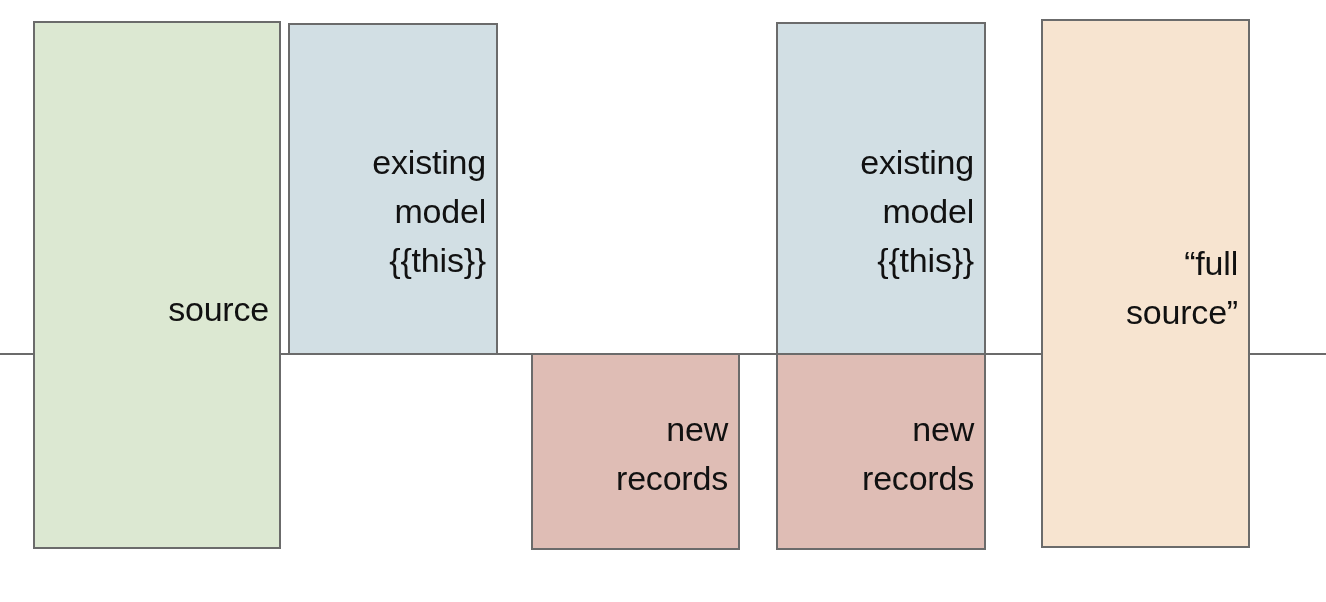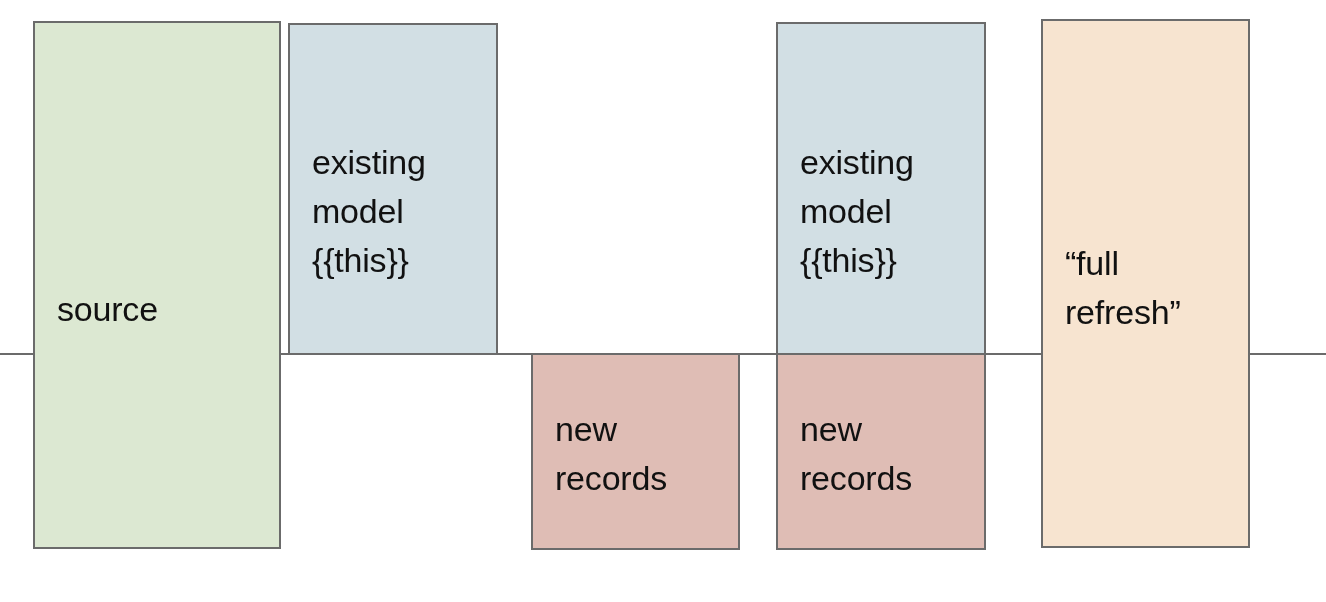--- a/index.html
+++ b/index.html
@@ -40,21 +40,21 @@
   }
   .block .label {
     position: absolute;
     left: 22px;
     right: 10px;
     font-size: 34px;
     line-height: 49px;
     color: #111111;
     letter-spacing: -0.2px;
     white-space: pre-line;
-    text-align: left;
+    text-align: right;
   }
 
   
   #block-source {
     left: 33px;  top: 21px;  width: 248px;  height: 528px;
     background: #dce8d2;
   }
   #block-source .label { top: 262px; }
 
   #block-existing-model-1 {
@@ -115,16 +115,16 @@
 {{this}}</div>
   </div>
 
   <div class="block" id="block-new-records-2">
     <div class="label">new
 records</div>
   </div>
 
   <div class="block" id="block-full-refresh">
     <div class="label">“full
-refresh”</div>
+source”</div>
   </div>
 
 </div>
 
 </body></html>

